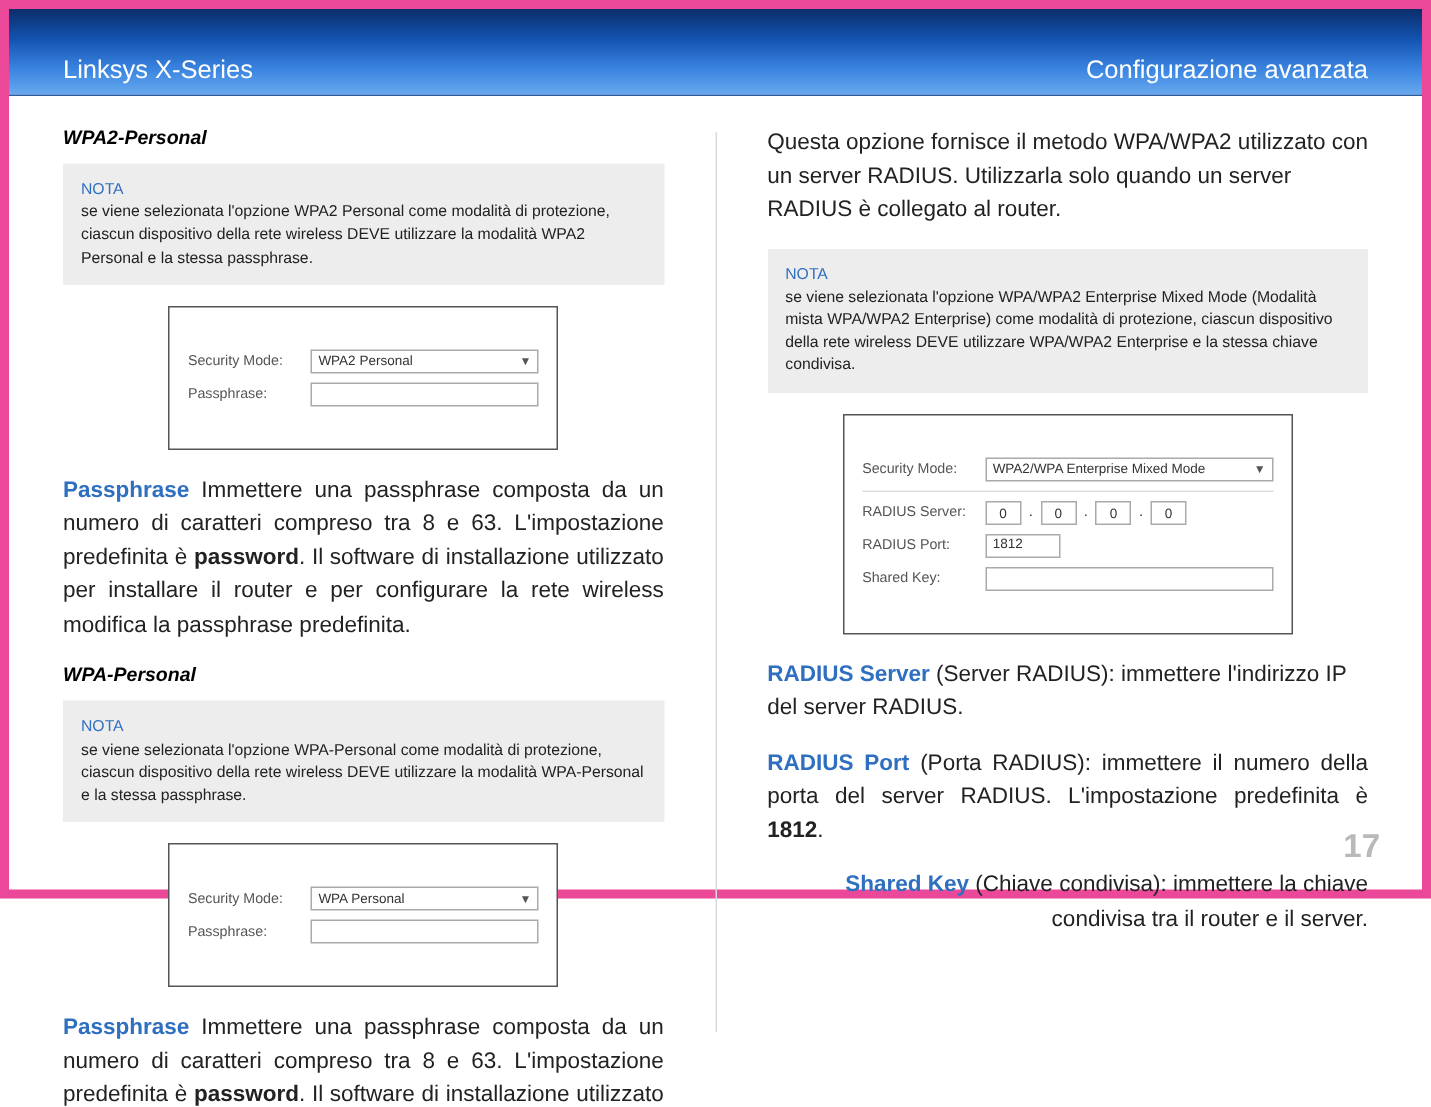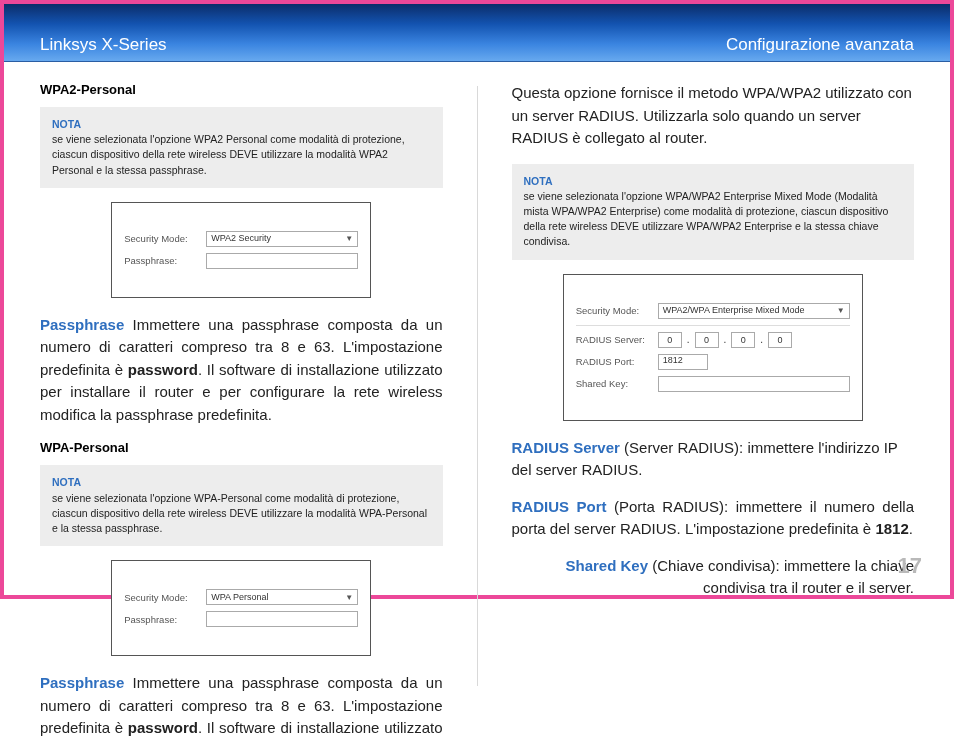--- a/index.html
+++ b/index.html
@@ -7,21 +7,21 @@
     font-family: "Segoe UI", "Myriad Pro", Arial, sans-serif;
     background: #fff;
     width: 954px;
     height: 738px;
     overflow: hidden;
     position: relative;
   }
   .page {
     width: 954px;
     height: 599px;
-    border: 4px solid #ec4899;
+    border: 6px solid #ec4899;
     background: #fff;
     position: relative;
   }
   .header-band {
     height: 58px;
     background: linear-gradient(to bottom, #0b2d6a 0%, #1353b0 35%, #3a84e0 70%, #67a9ef 100%);
     color: #fff;
     display: flex;
     align-items: flex-end;
     justify-content: space-between;
@@ -43,36 +43,37 @@
     flex: 1 1 0;
     min-width: 0;
   }
   .divider {
     width: 0;
     border-left: 1px solid #d9d9d9;
     margin-top: 4px;
     height: 600px;
   }
   h3.sec-title {
+    font-style: italic;
     font-weight: 600;
     font-size: 13px;
     margin-bottom: 10px;
     color: #000;
   }
   .note-box {
     background: #ededed;
     padding: 10px 12px;
     font-size: 10.5px;
     line-height: 1.45;
     color: #222;
     margin-bottom: 14px;
   }
   .note-label {
     color: #2f6fbf;
-    font-weight: 700;
+    font-weight: 400;
   }
   .form-figure {
     border: 1px solid #555;
     margin: 10px auto 16px auto;
     padding: 22px 12px;
     font-size: 9.5px;
     color: #444;
     background: #fff;
   }
   .form-figure.small { width: 260px; }
@@ -157,21 +158,21 @@
 
       <div class="note-box">
         <span class="note-label">NOTA</span><br>
         <span>se viene selezionata l'opzione WPA2 Personal come modalità di protezione, ciascun dispositivo della rete wireless DEVE utilizzare la modalità WPA2 Personal e la stessa passphrase.</span>
       </div>
 
       <div class="form-figure small">
         <div class="form-row">
           <div class="flabel">Security Mode:</div>
           <div class="fselect">
-            <span>WPA2 Security</span>
+            <span>WPA2 Personal</span>
             <span class="caret">▼</span>
           </div>
         </div>
         <div class="form-row">
           <div class="flabel">Passphrase:</div>
           <div class="finput"></div>
         </div>
       </div>
 
       <p class="body-para">

